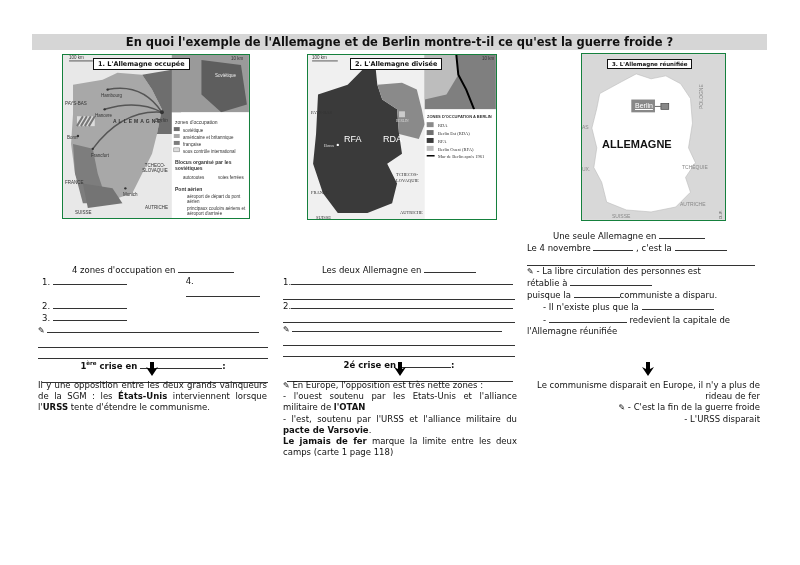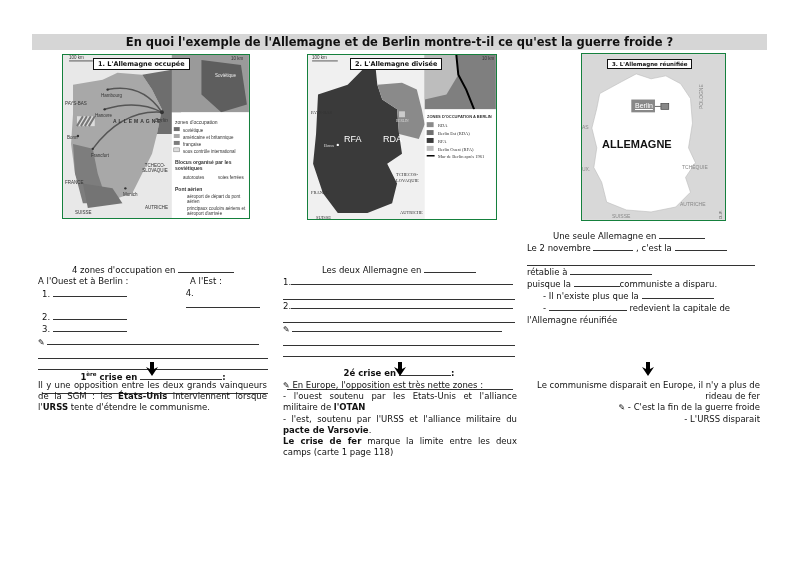--- a/index.html
+++ b/index.html
@@ -178,24 +178,20 @@
   <div class="maplbl-s" style="left:0px;top:112px;color:#888;font-size:5px;">UX.</div>
   <div class="maplbl-s" style="left:0px;top:70px;color:#888;font-size:5px;">AS</div>
   <div class="maplbl-s" style="left:136px;top:165px;transform:rotate(-90deg);transform-origin:left top;color:#444;font-size:4px;">O.-F.</div>
 </div>
 
 <div class="col col1">
   <div class="centered">
     <span>4 zones d'occupation en</span>
     <span class="blank" style="width:56px"></span>
   </div>
-  <div style="display:flex;">
-    <span style="width:152px;">A l'Ouest et à Berlin :</span>
-    <span>A l'Est :</span>
-  </div>
   <div style="display:flex;padding-left:4px;">
     <span style="width:148px;"><span>1.</span> <span class="blank" style="width:74px"></span></span>
     <span><span>4.</span> <span class="blank" style="width:74px"></span></span>
   </div>
   <div style="padding-left:4px;"><span>2.</span> <span class="blank" style="width:74px"></span></div>
   <div style="padding-left:4px;"><span>3.</span> <span class="blank" style="width:74px"></span></div>
   <div><span class="hand">✎</span> <span class="blank" style="width:212px"></span></div>
   <div class="rule"></div>
   <div class="rule"></div>
   <div class="crise" style="margin-top:1px;">
@@ -210,39 +206,40 @@
     <span>Les deux Allemagne en</span>
     <span class="blank" style="width:52px"></span>
   </div>
   <div><span>1.</span><span class="blank" style="width:222px"></span></div>
   <div class="rule"></div>
   <div><span>2.</span><span class="blank" style="width:222px"></span></div>
   <div class="rule"></div>
   <div><span class="hand">✎</span> <span class="blank" style="width:210px"></span></div>
   <div class="rule"></div>
   <div class="rule"></div>
-  <div class="crise" style="margin-top:10px;">
+  <div class="crise" style="margin-top:2px;">
     <span>2é crise en</span>
     <span class="blank" style="width:52px;border-bottom-width:1.5px;"></span><span>:</span>
   </div>
   <div class="rule" style="margin-left:4px;width:226px;"></div>
 </div>
 
 <div class="col col3">
   <div style="padding-left:26px;">
     <span>Une seule Allemagne en</span>
     <span class="blank" style="width:46px"></span>
   </div>
   <div>
-    <span>Le 2 novembre</span>
+    <span>Le 4 novembre</span>
     <span class="blank" style="width:40px"></span>
     <span>, c'est la</span>
     <span class="blank" style="width:52px"></span>
   </div>
   <div class="rule" style="width:228px;"></div>
+  <div><span class="hand">✎</span> <span>- La libre circulation des personnes est</span></div>
   <div><span>rétablie à</span> <span class="blank" style="width:82px"></span></div>
   <div><span>puisque la</span> <span class="blank" style="width:46px"></span><span>communiste a disparu.</span></div>
   <div style="padding-left:16px;"><span>- Il n'existe plus que la</span> <span class="blank" style="width:72px"></span></div>
   <div style="padding-left:16px;"><span>-</span> <span class="blank" style="width:78px"></span> <span>redevient la capitale de</span></div>
   <div><span>l'Allemagne réunifiée</span></div>
 </div>
 
 <div class="arrow" style="left:146px;top:362px;">
   <svg width="12" height="14" viewBox="0 0 12 14">
       <path d="M4,0 L8,0 L8,7 L12,5 L6,14 L0,5 L4,7 Z" fill="#000"></path>
@@ -269,21 +266,21 @@
   <div>
     <span class="hand">✎</span> <span>En Europe, l'opposition est très nette zones :</span>
   </div>
   <div>
     <span>- l'ouest soutenu par les Etats-Unis et l'alliance militaire de </span><b>l'OTAN</b>
   </div>
   <div>
     <span>- l'est, soutenu par l'URSS et l'alliance militaire du </span><b>pacte de Varsovie</b><span>.</span>
   </div>
   <div>
-    <b>Le crise de fer</b><span> marque la limite entre les deux camps (carte 1 page 118)</span>
+    <b>Le jamais de fer</b><span> marque la limite entre les deux camps (carte 1 page 118)</span>
   </div>
 </div>
 
 <div class="bottom-text bt3" style="text-align:right;">
   <div>Le communisme disparait en Europe, il n'y a plus de rideau de fer</div>
   <div>
     <span class="hand">✎</span> <span>- C'est la fin de la guerre froide</span>
   </div>
   <div style="padding-left:10px;">- L'URSS disparait</div>
 </div>

